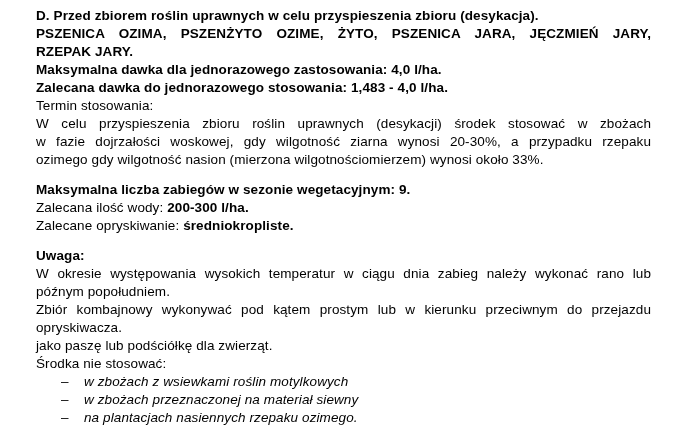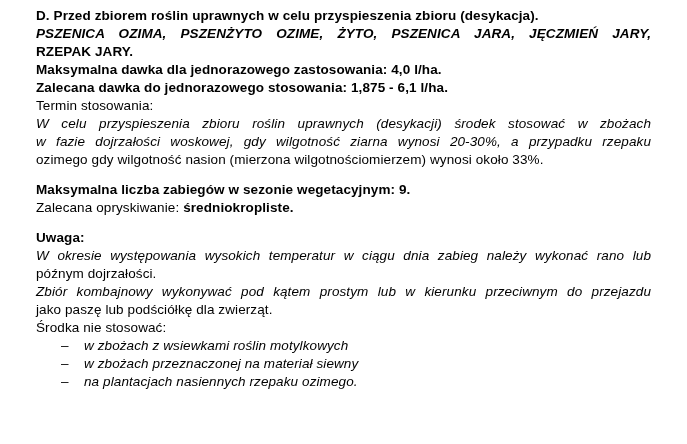--- a/index.html
+++ b/index.html
@@ -26,21 +26,20 @@
   }
   .line {
     font-size: 13.5px;
     line-height: 18px;
     letter-spacing: 0.1px;
     white-space: normal;
   }
   .line.justify {
     text-align: justify;
     text-align-last: justify;
-    font-style: italic;
     -moz-text-align-last: justify;
   }
   .line .b {
     font-weight: bold;
   }
   .spacer {
     height: 12px;
   }
   .bullet {
     display: flex;
@@ -57,33 +56,35 @@
 </style>
 </head>
 <body>
 
 <div class="page">
   <div class="doc-body">
       <div class="line"><span class="b">D. Przed zbiorem roślin uprawnych w celu przyspieszenia zbioru (desykacja).</span></div>
       <div class="line justify"><span class="b">PSZENICA OZIMA, PSZENŻYTO OZIME, ŻYTO, PSZENICA JARA, JĘCZMIEŃ JARY,</span></div>
       <div class="line"><span class="b">RZEPAK JARY.</span></div>
       <div class="line"><span class="b">Maksymalna dawka dla jednorazowego zastosowania: 4,0 l/ha.</span></div>
-      <div class="line"><span class="b">Zalecana dawka do jednorazowego stosowania: 1,875 - 6,1 l/ha.</span></div>
+      <div class="line"><span class="b">Zalecana dawka do jednorazowego stosowania: 1,483 - 4,0 l/ha.</span></div>
       <div class="line"><span>Termin stosowania:</span></div>
       <div class="line justify"><span>W celu przyspieszenia zbioru roślin uprawnych (desykacji) środek stosować w zbożach</span></div>
       <div class="line justify"><span>w fazie dojrzałości woskowej, gdy wilgotność ziarna wynosi 20-30%, a przypadku rzepaku</span></div>
       <div class="line"><span>ozimego gdy wilgotność nasion (mierzona wilgotnościomierzem) wynosi około 33%.</span></div>
       <div class="spacer"></div>
       <div class="line"><span class="b">Maksymalna liczba zabiegów w sezonie wegetacyjnym: 9.</span></div>
-      <div class="line"><span>Zalecana opryskiwanie: </span><span class="b">średniokropliste.</span></div>
+      <div class="line"><span>Zalecana ilość wody: </span><span class="b">200-300 l/ha.</span></div>
+      <div class="line"><span>Zalecane opryskiwanie: </span><span class="b">średniokropliste.</span></div>
       <div class="spacer"></div>
       <div class="line"><span class="b">Uwaga:</span></div>
       <div class="line justify"><span>W okresie występowania wysokich temperatur w ciągu dnia zabieg należy wykonać rano lub</span></div>
-      <div class="line"><span>późnym dojrzałości.</span></div>
+      <div class="line"><span>późnym popołudniem.</span></div>
       <div class="line justify"><span>Zbiór kombajnowy wykonywać pod kątem prostym lub w kierunku przeciwnym do przejazdu</span></div>
+      <div class="line"><span>opryskiwacza.</span></div>
       <div class="line"><span>jako paszę lub podściółkę dla zwierząt.</span></div>
       <div class="line"><span>Środka nie stosować:</span></div>
       <div class="line bullet">
         <span class="marker">–</span>
         <span class="bullet-text"><span>w zbożach z wsiewkami roślin motylkowych</span></span>
       </div>
       <div class="line bullet">
         <span class="marker">–</span>
         <span class="bullet-text"><span>w zbożach przeznaczonej na materiał siewny</span></span>
       </div>

